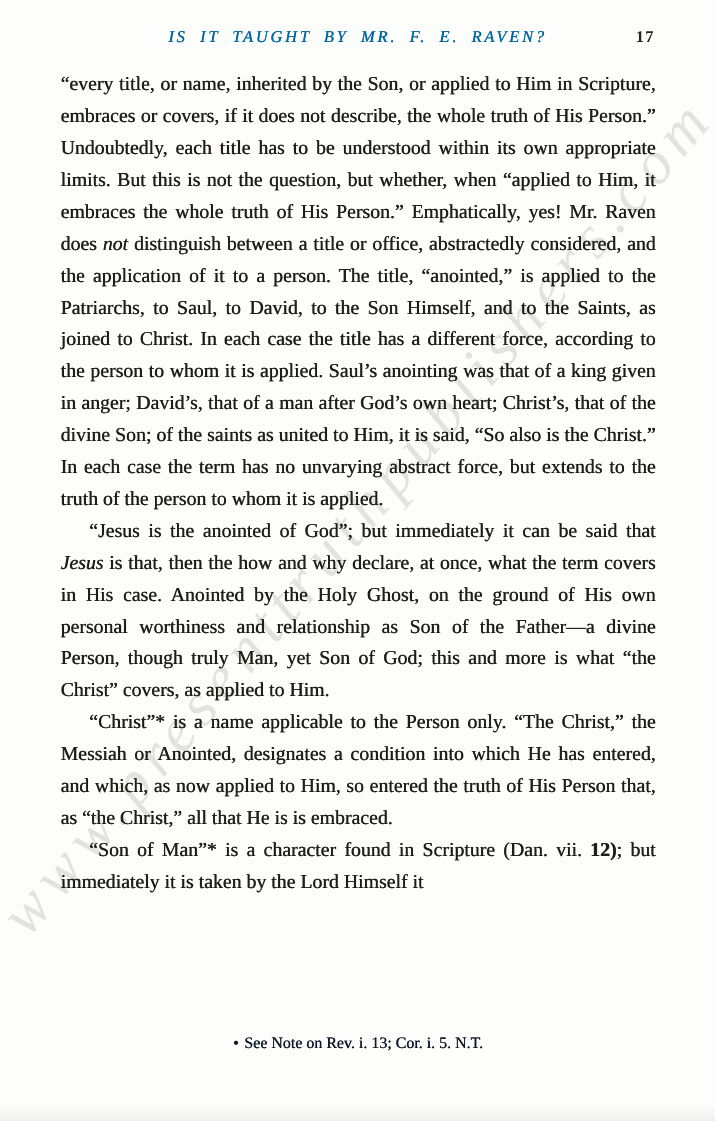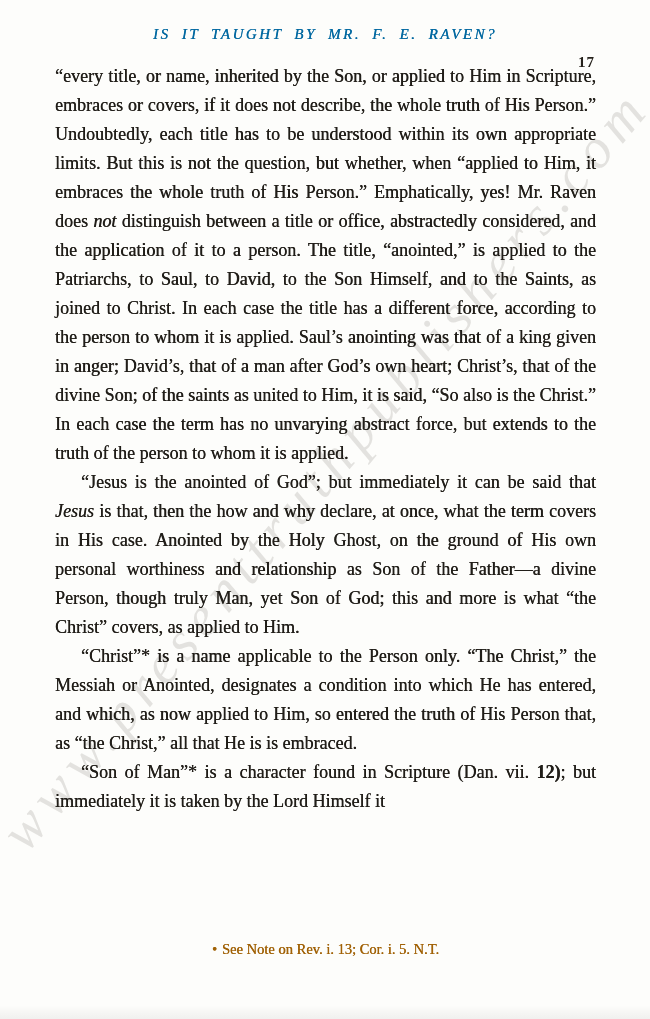--- a/index.html
+++ b/index.html
@@ -36,21 +36,20 @@
     text-shadow: 0.3px 0 0 currentColor;
   }
   .page-num {
     position: absolute;
     right: 0;
     top: 0;
     font-size: 15px;
     font-weight: bold;
     letter-spacing: 1px;
     color: #26221c;
-    margin-top: 28px;
   }
   
   .body-text {
     position: absolute;
     top: 62px;
     left: 55px;
     width: 541px;
   }
   .body-text p {
     margin: 0;
@@ -65,21 +64,21 @@
   .body-text em { font-style: italic; }
   .body-text b { font-weight: bold; }
   
   .footnote {
     position: absolute;
     top: 941px;
     left: 55px;
     width: 541px;
     text-align: center;
     font-size: 14.5px;
-    color: #a16207;
+    color: #0f172a;
     text-shadow: 0.3px 0 0 currentColor;
   }
   .footnote .marker { margin-right: 5px; }
   
   .watermark {
     position: absolute;
     top: 46%;
     left: 50%;
     transform: translate(-50%, -50%) rotate(-50deg);
     font-size: 56px;

